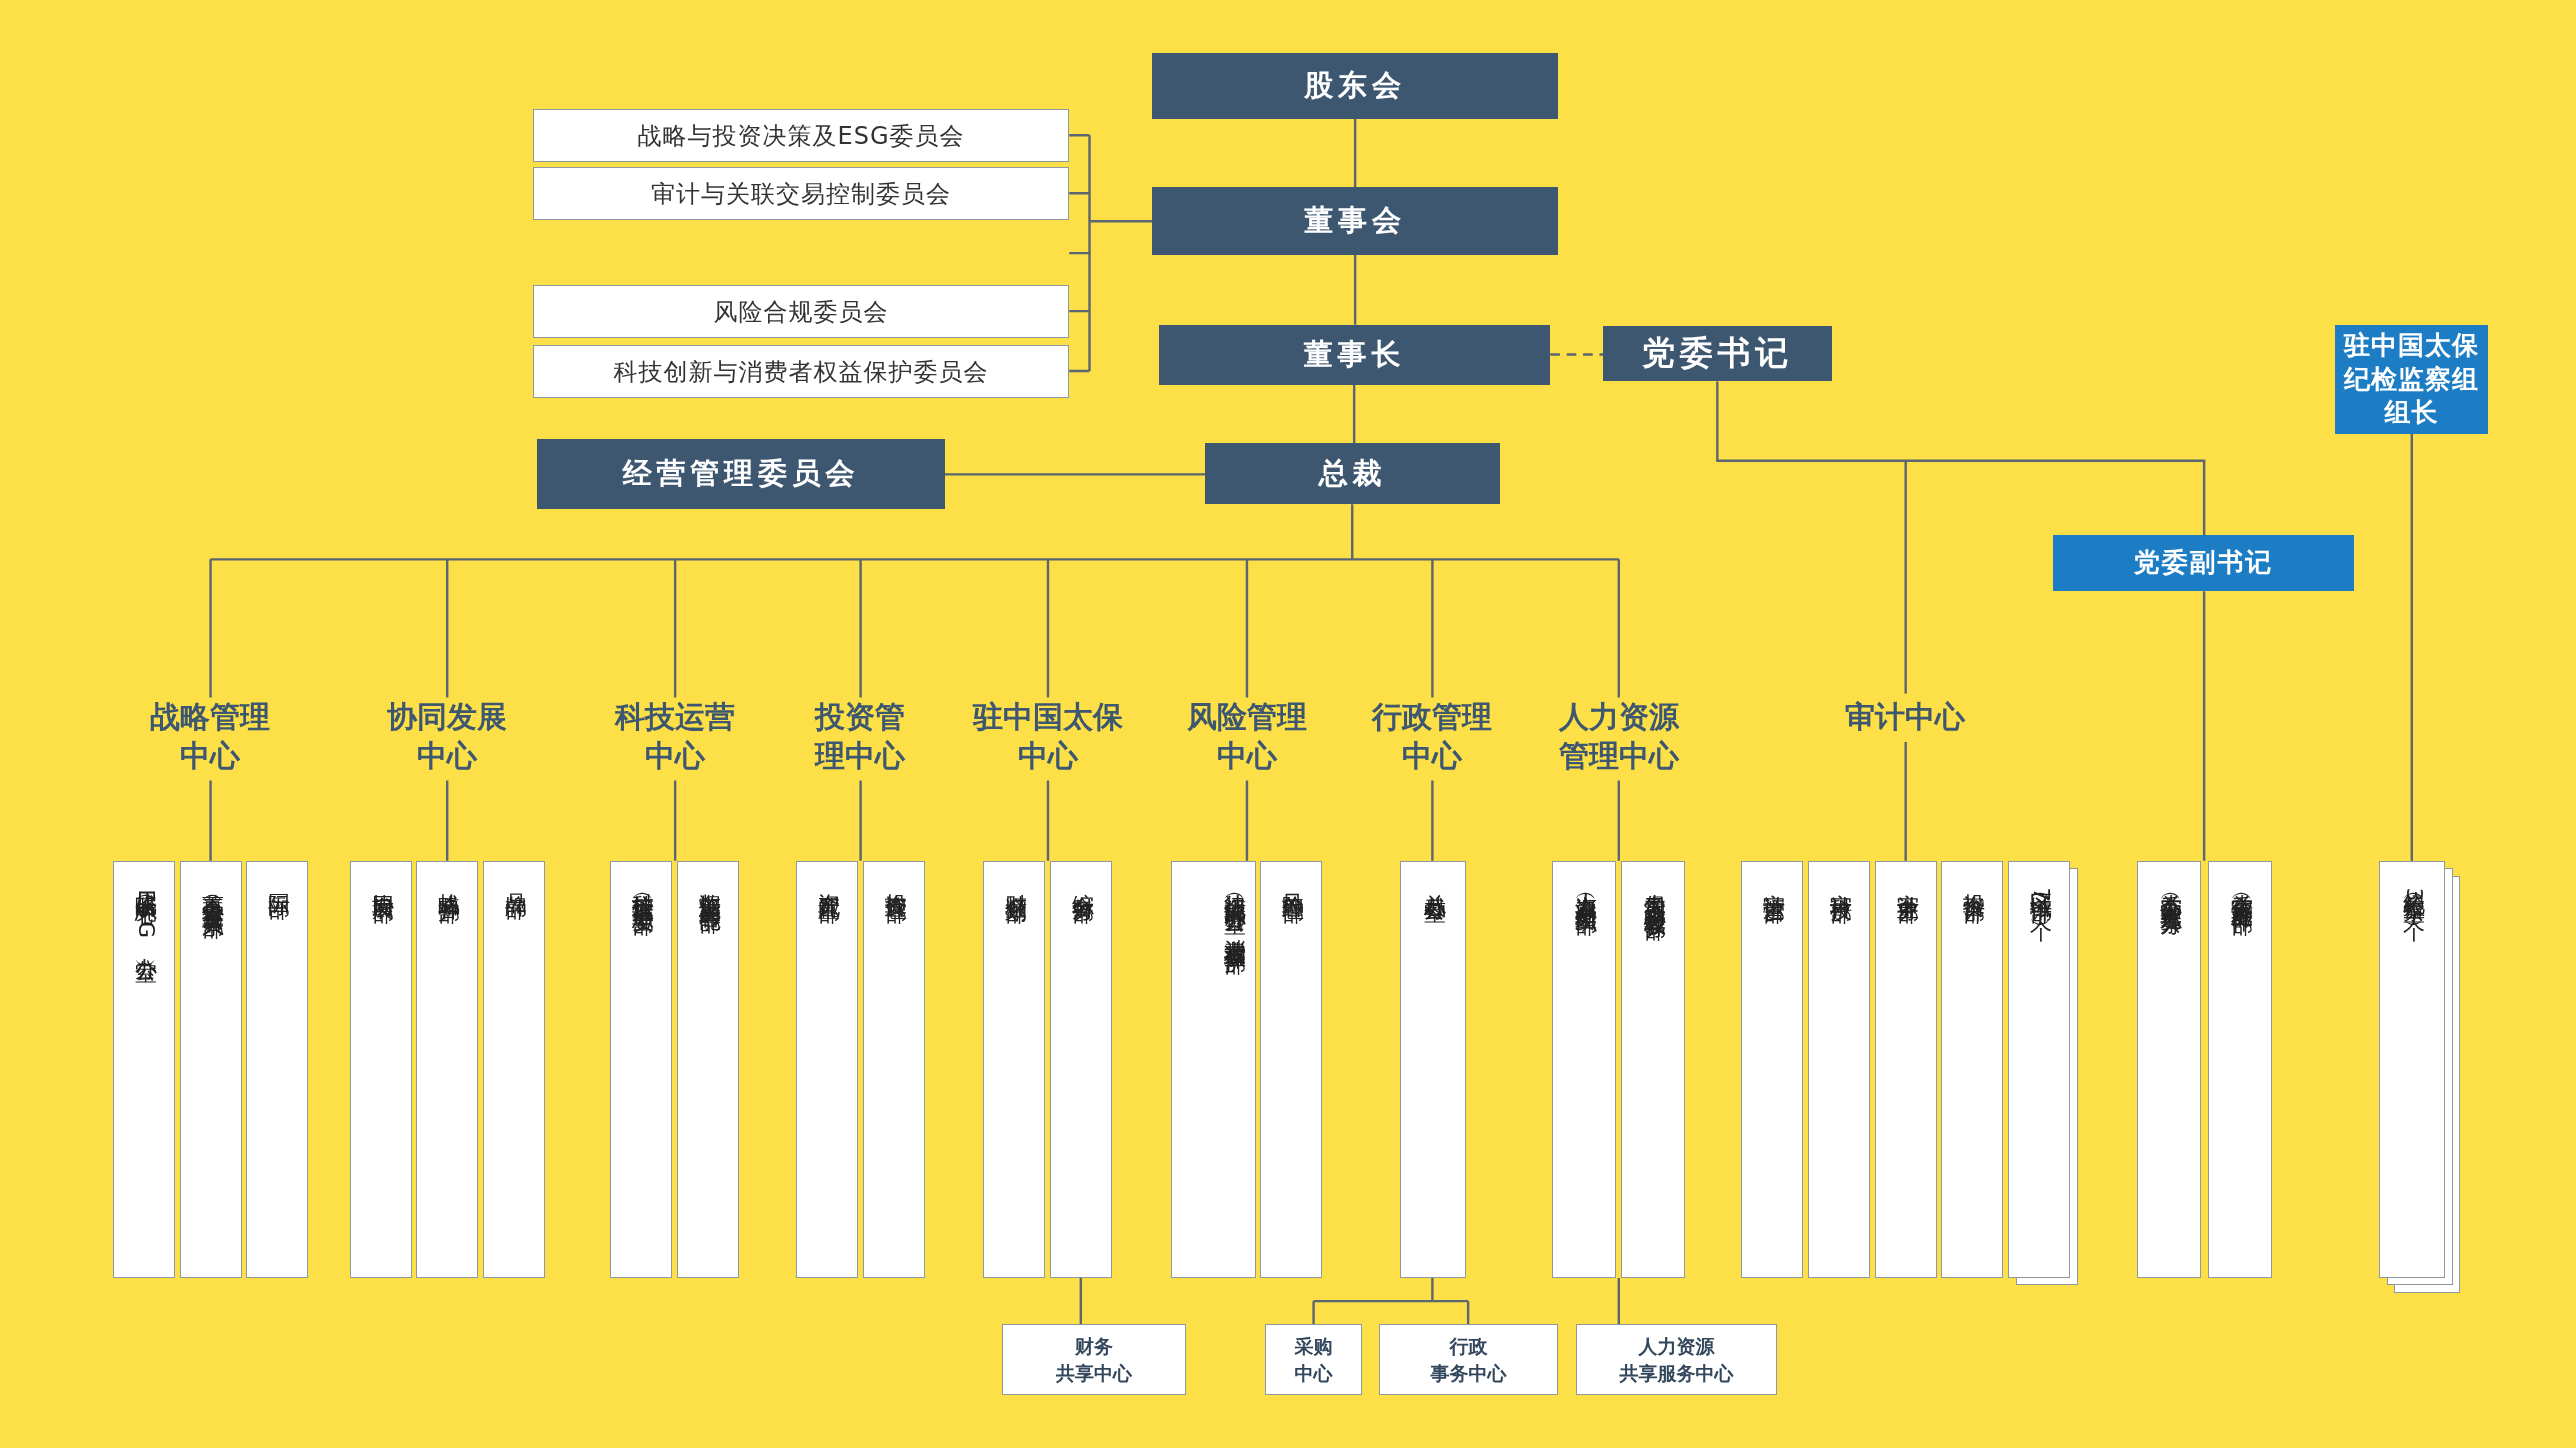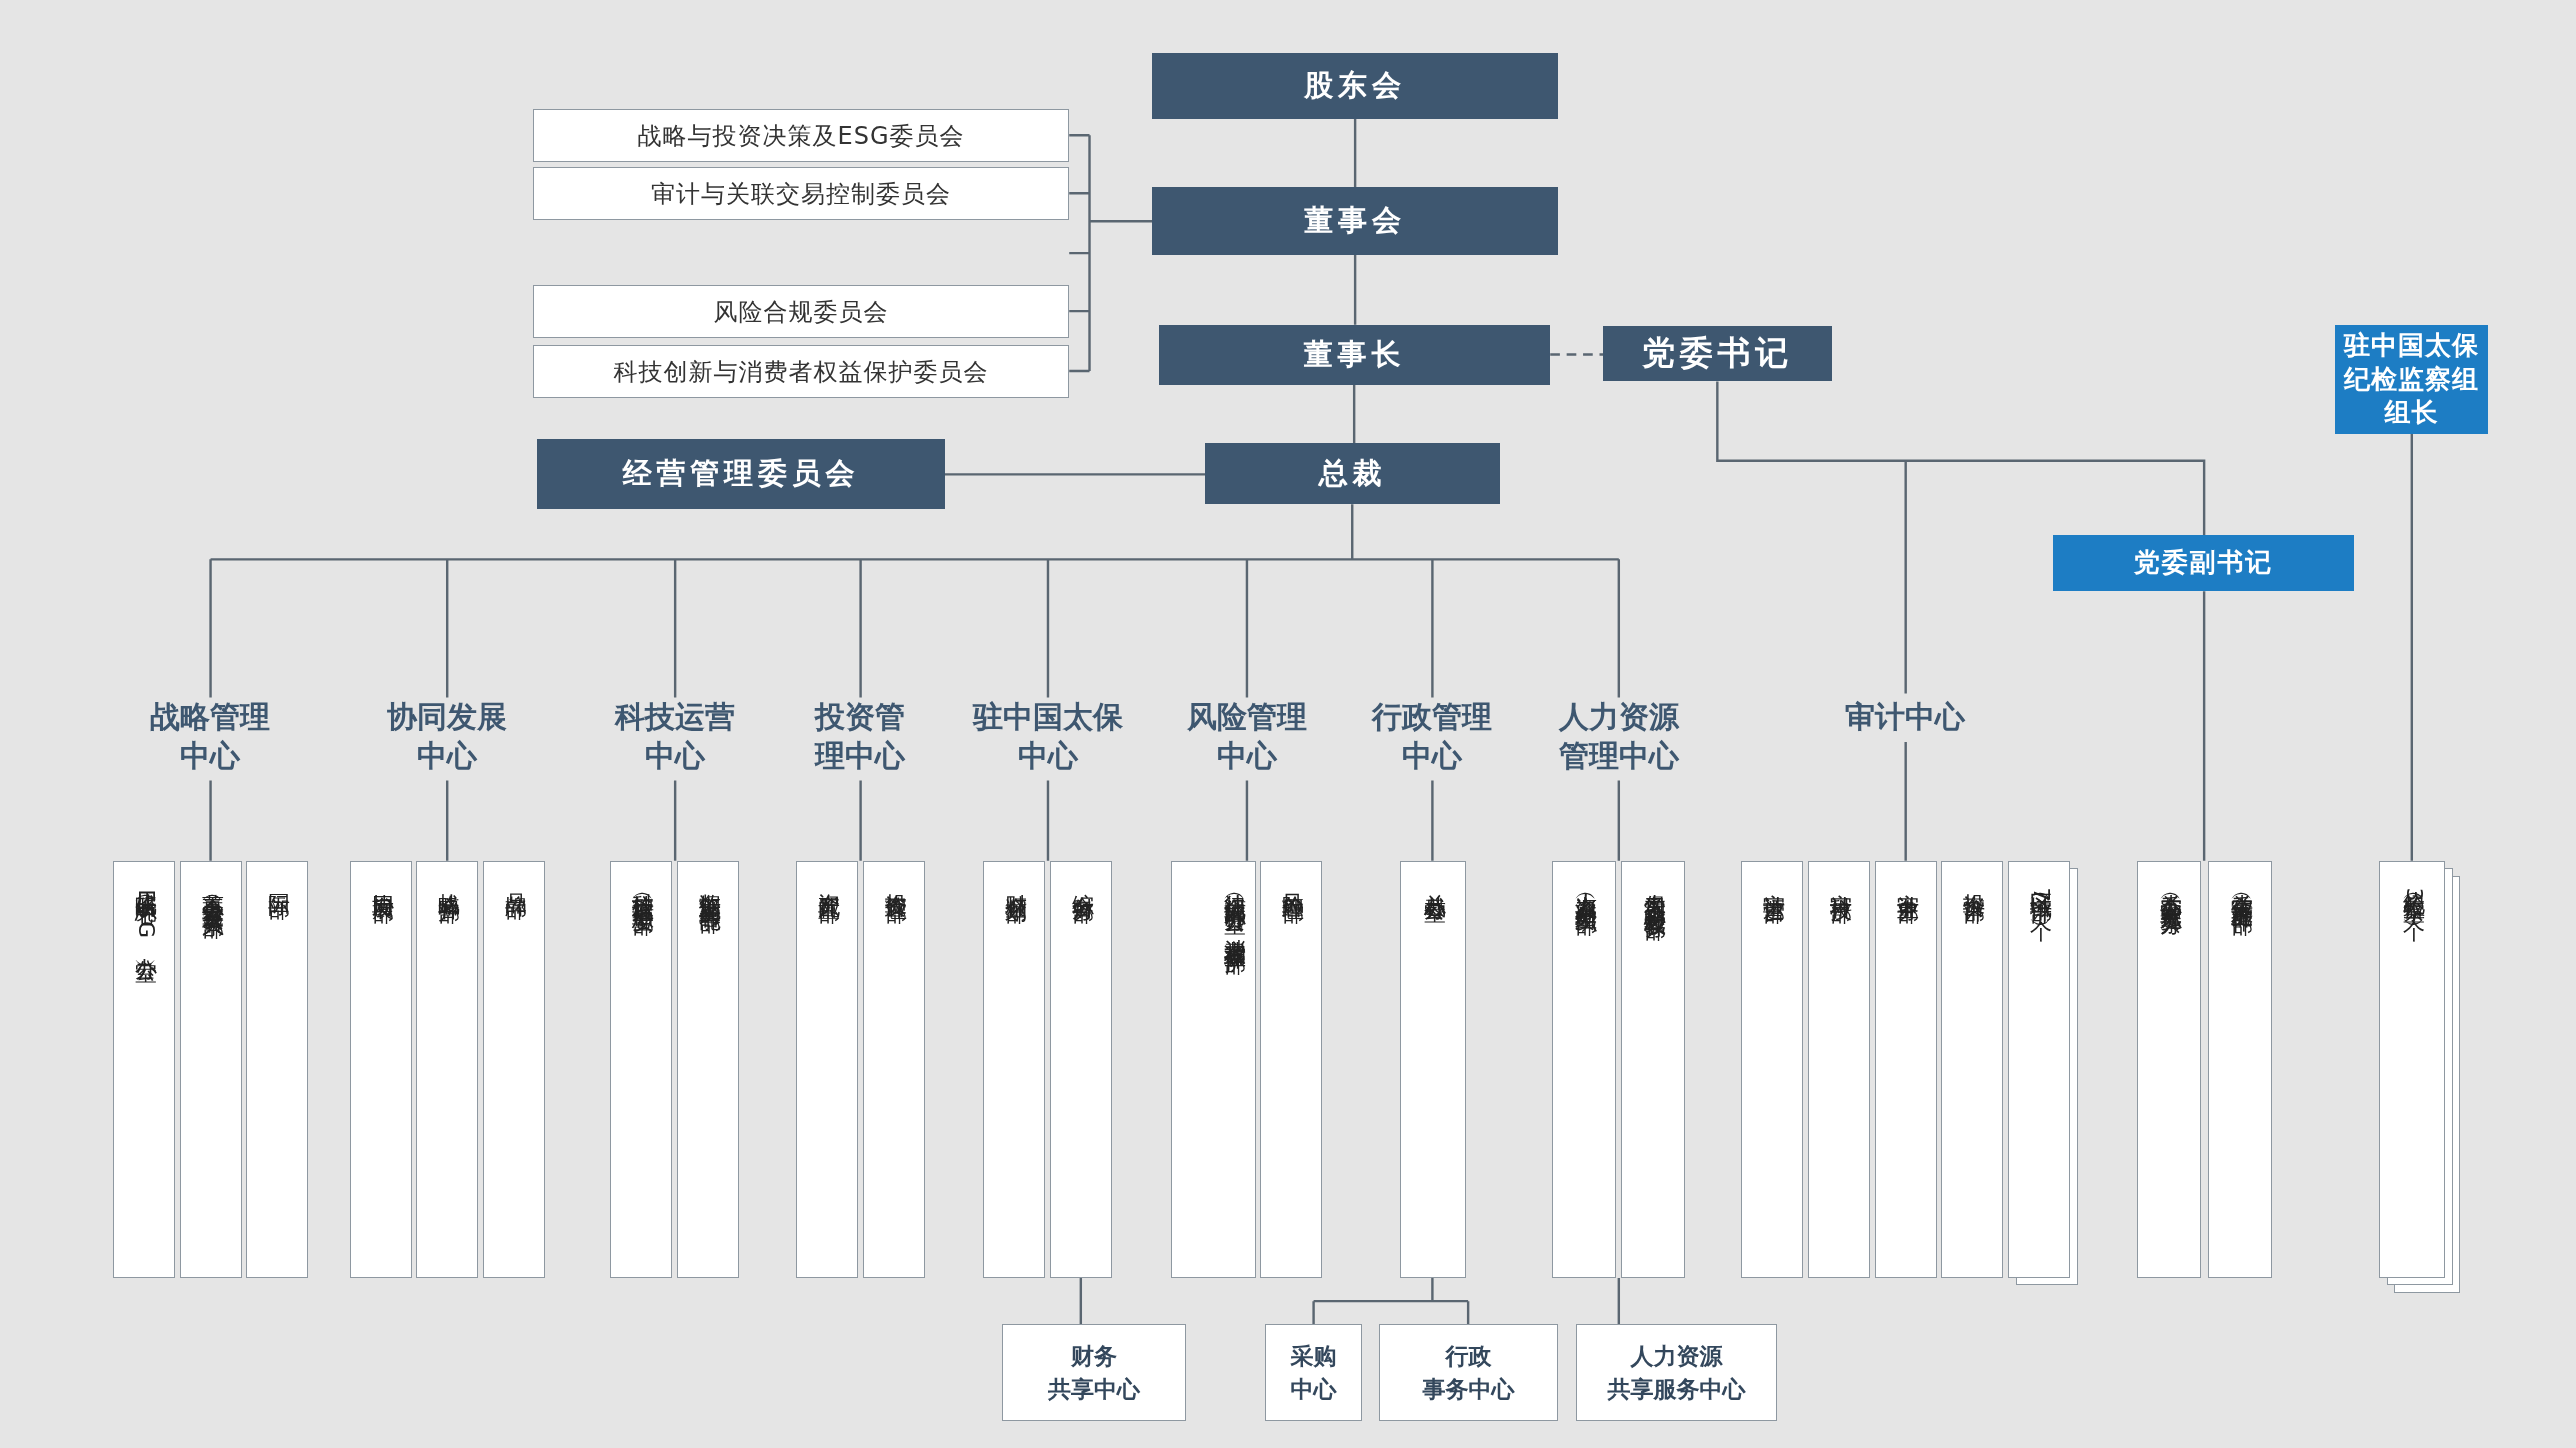--- a/index.html
+++ b/index.html
@@ -1,17 +1,17 @@
 <!DOCTYPE html>
 <html><head>
 <meta charset="utf-8">
 <style>
   html,body{margin:0;padding:0;background:#fff;}
   .stage{
-    position:relative;width:2576px;height:1449px;background:#e5e5e5;
+    position:relative;width:2576px;height:1449px;background:#fde047;
     font-family:"DejaVu Sans","Liberation Sans",sans-serif;overflow:hidden;
   }
   svg.lines{position:absolute;left:0;top:0;z-index:0;}
   .dark-box{
     position:absolute;background:#3e5770;color:#ffffff;z-index:2;
     display:flex;align-items:center;justify-content:center;
     font-weight:bold;font-size:29px;letter-spacing:4.8px;
     white-space:pre-line;text-align:center;line-height:1.3;
   }
   .blue-box{background:#1d7dc4;letter-spacing:1.9px;font-size:26px;}
@@ -34,24 +34,24 @@
     padding:13.5px 0 7.7px 0;letter-spacing:1.9px;
   }
   .vbox.w66{width:64px;line-height:58px;}
   .vbox.w68{width:66px;line-height:60px;}
   .vbox.wide{width:85px;line-height:40px;}
   .ghost{
     position:absolute;z-index:1;background:#ffffff;
     border:1.9px solid #8e98a1;box-sizing:border-box;
   }
   .hbox{
-    position:absolute;top:1324px;height:97px;z-index:2;
+    position:absolute;top:1324px;height:71px;z-index:2;
     background:#ffffff;border:1.9px solid #8e98a1;box-sizing:border-box;
     display:flex;align-items:center;justify-content:center;
-    font-size:23px;font-weight:bold;color:#33475c;
+    font-size:19px;font-weight:bold;color:#33475c;
     white-space:pre-line;text-align:center;line-height:1.4;
   }
 </style>
 </head>
 <body>
 
 <div class="stage">
 
   <svg class="lines" width="2576" height="1449" viewBox="0 0 2667 1500">
     <path d="M1403 123 V194 M1403 264 V336 M1402 398 V459

